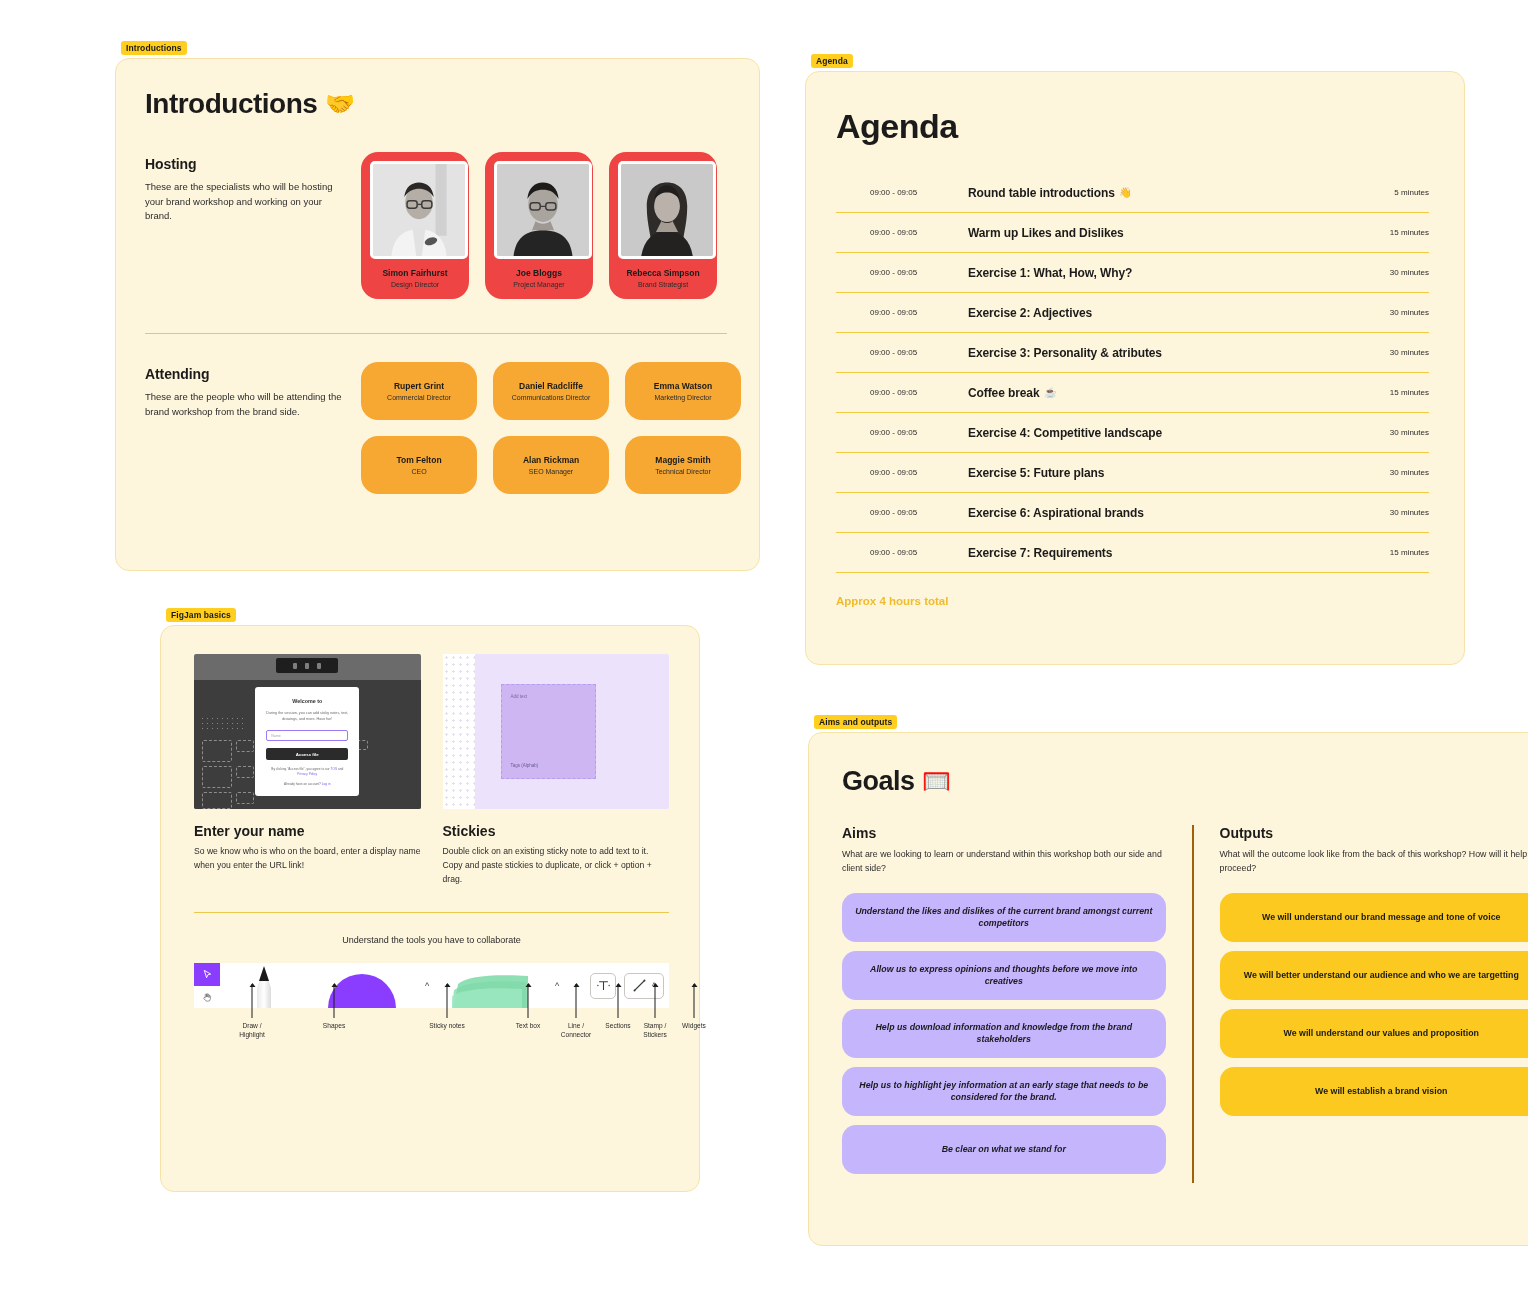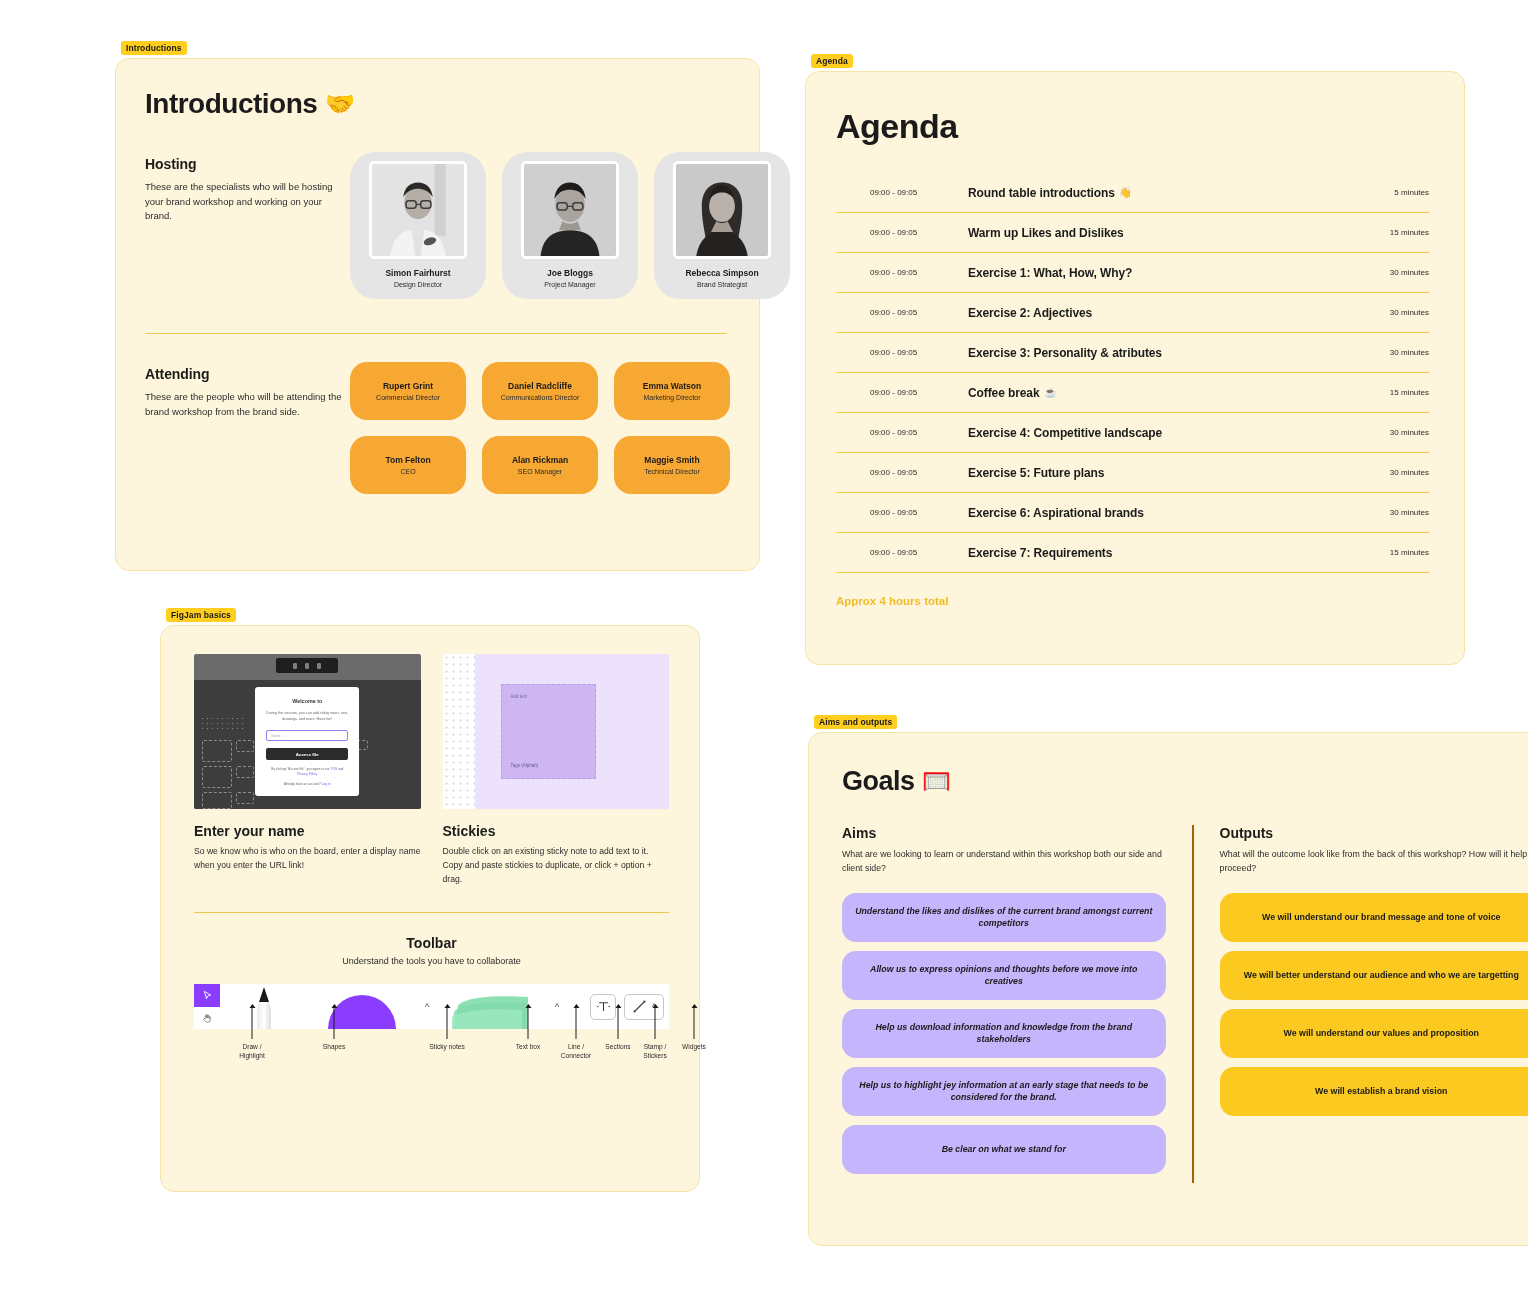--- a/index.html
+++ b/index.html
@@ -79,30 +79,30 @@
     font-size: 9.5px;
     line-height: 1.55;
     color: #2b2b2b;
   }
   .emoji { font-size: .86em; line-height: 1; }
 
   
   #frame-introductions .inner { padding: 30px 32px 0 29px; height: 100%; position: relative; }
   #intro-title { margin-bottom: 32px; }
 
-  .intro-block { display: flex; gap: 5px; }
+  .intro-block { display: flex; gap: 16px; }
   .intro-left { width: 200px; flex: 0 0 200px; padding-top: 4px; }
   .intro-left .h2 { margin-bottom: 8px; }
   .intro-right { flex: 1; }
 
   .host-grid { display: flex; gap: 16px; }
   .host-card {
-    width: 136px;
-    background: #e5e5e5;
-    border-radius: 26px;
+    width: 108px;
+    background: #ef4444;
+    border-radius: 17px;
     padding: 9px 9px 11px 9px;
     text-align: center;
   }
   .host-photo {
     width: 98px;
     height: 98px;
     background: #d7d7d7;
     border: 3px solid #ffffff;
     border-radius: 5px;
     margin: 0 auto 9px auto;
@@ -599,21 +599,20 @@
               </div>
             </div>
             <div class="shot-caption-title">Stickies</div>
             <div class="shot-caption-body">Double click on an existing sticky note to add text to it. Copy and paste stickies to duplicate, or click + option + drag.</div>
           </div>
         </div>
 
         <div class="toolbar-divider"></div>
 
         <div id="toolbar-head">
-          <div class="t">Toolbar</div>
           <div class="s">Understand the tools you have to collaborate</div>
         </div>
 
         <div class="toolbar-wrap">
           <div class="toolbar-bar">
             <div class="tb-cursor">
               <div class="c1">
                 <svg width="11" height="11" viewBox="0 0 24 24" fill="none" stroke="#fff" stroke-width="2">
                     <path d="M5 3l14 8-6 1.5L10 19z"></path>
                   </svg>

